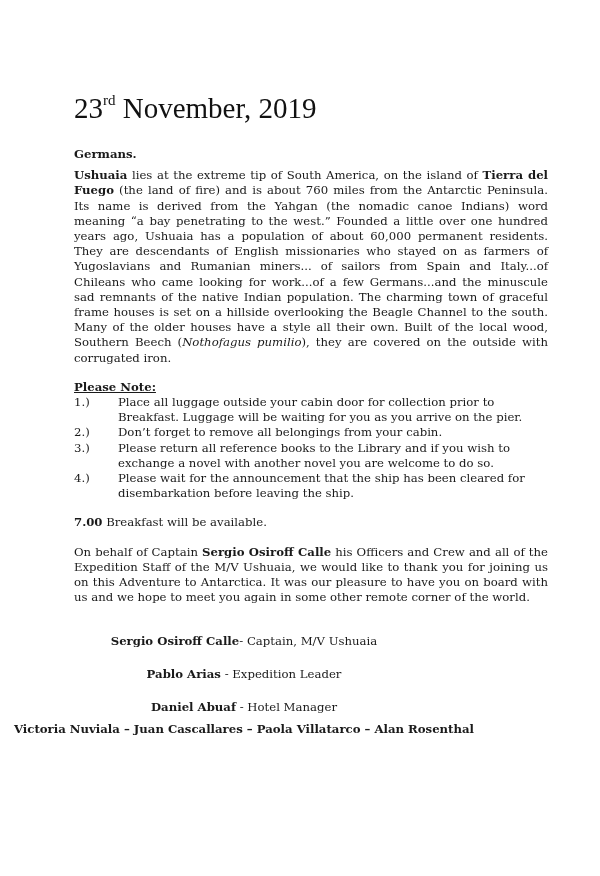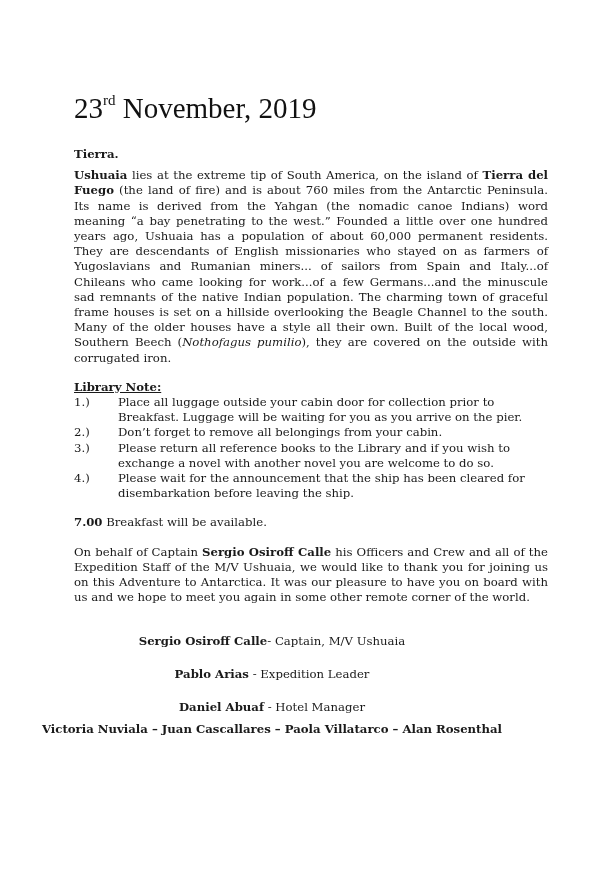--- a/index.html
+++ b/index.html
@@ -24,37 +24,37 @@
     .wake { margin-top: 14px; }
     .note-head { margin-top: 14px; font-weight: bold; text-decoration: underline; }
     .note-list { margin: 0; padding: 0; list-style: none; }
     .note-list li { display: flex; }
     .note-num { width: 44px; flex: none; }
     .note-text { flex: 1; }
     .breakfast { margin-top: 14px; }
     .thanks { margin-top: 14px; }
     .wish { margin-top: 14px; }
     .sigs { position: absolute; left: 0; top: 634px; width: 600px; font-size: 11.7px; }
-    .sig { text-align: center; position: absolute; left: 0; width: 488px; margin-left: 28px; }
+    .sig { text-align: center; position: absolute; left: 0; width: 488px; }
   </style>
 </head>
 <body>
 
 <div class="page">
 
   <div class="title2"><span>23</span><sup>rd</sup><span> November, 2019</span></div>
 
 
   <div class="content">
-    <p class="location b">Tierra.</p>
+    <p class="location b">Germans.</p>
 
     <p class="intro"><span class="b">Ushuaia</span><span> lies at the extreme tip of South America, on the island of </span><span class="b">Tierra del Fuego</span><span> (the land of fire) and is about 760 miles from the Antarctic Peninsula.  Its name is derived from the Yahgan (the nomadic canoe Indians) word meaning “a bay penetrating to the west.” Founded a little over one hundred years ago, Ushuaia has a population of about 60,000 permanent residents. They are descendants of English missionaries who stayed on as farmers of Yugoslavians and Rumanian miners... of sailors from Spain and Italy...of Chileans who came looking for work...of a few Germans...and the minuscule sad remnants of the native Indian population. The charming town of graceful frame houses is set on a hillside overlooking the Beagle Channel to the south.  Many of the older houses have a style all their own. Built of the local wood, Southern Beech (</span><span class="i">Nothofagus pumilio</span><span>), they are covered on the outside with corrugated iron.</span></p>
 
 
-    <p class="note-head">Library Note:</p>
+    <p class="note-head">Please Note:</p>
     <ul class="note-list">
       <li>
           <span class="note-num">1.)</span>
           <span class="note-text">Place all luggage outside your cabin door for collection prior to Breakfast. Luggage will be waiting for you as you arrive on the pier.</span>
         </li>
       <li>
           <span class="note-num">2.)</span>
           <span class="note-text">Don’t forget to remove all belongings from your cabin.</span>
         </li>
       <li>

